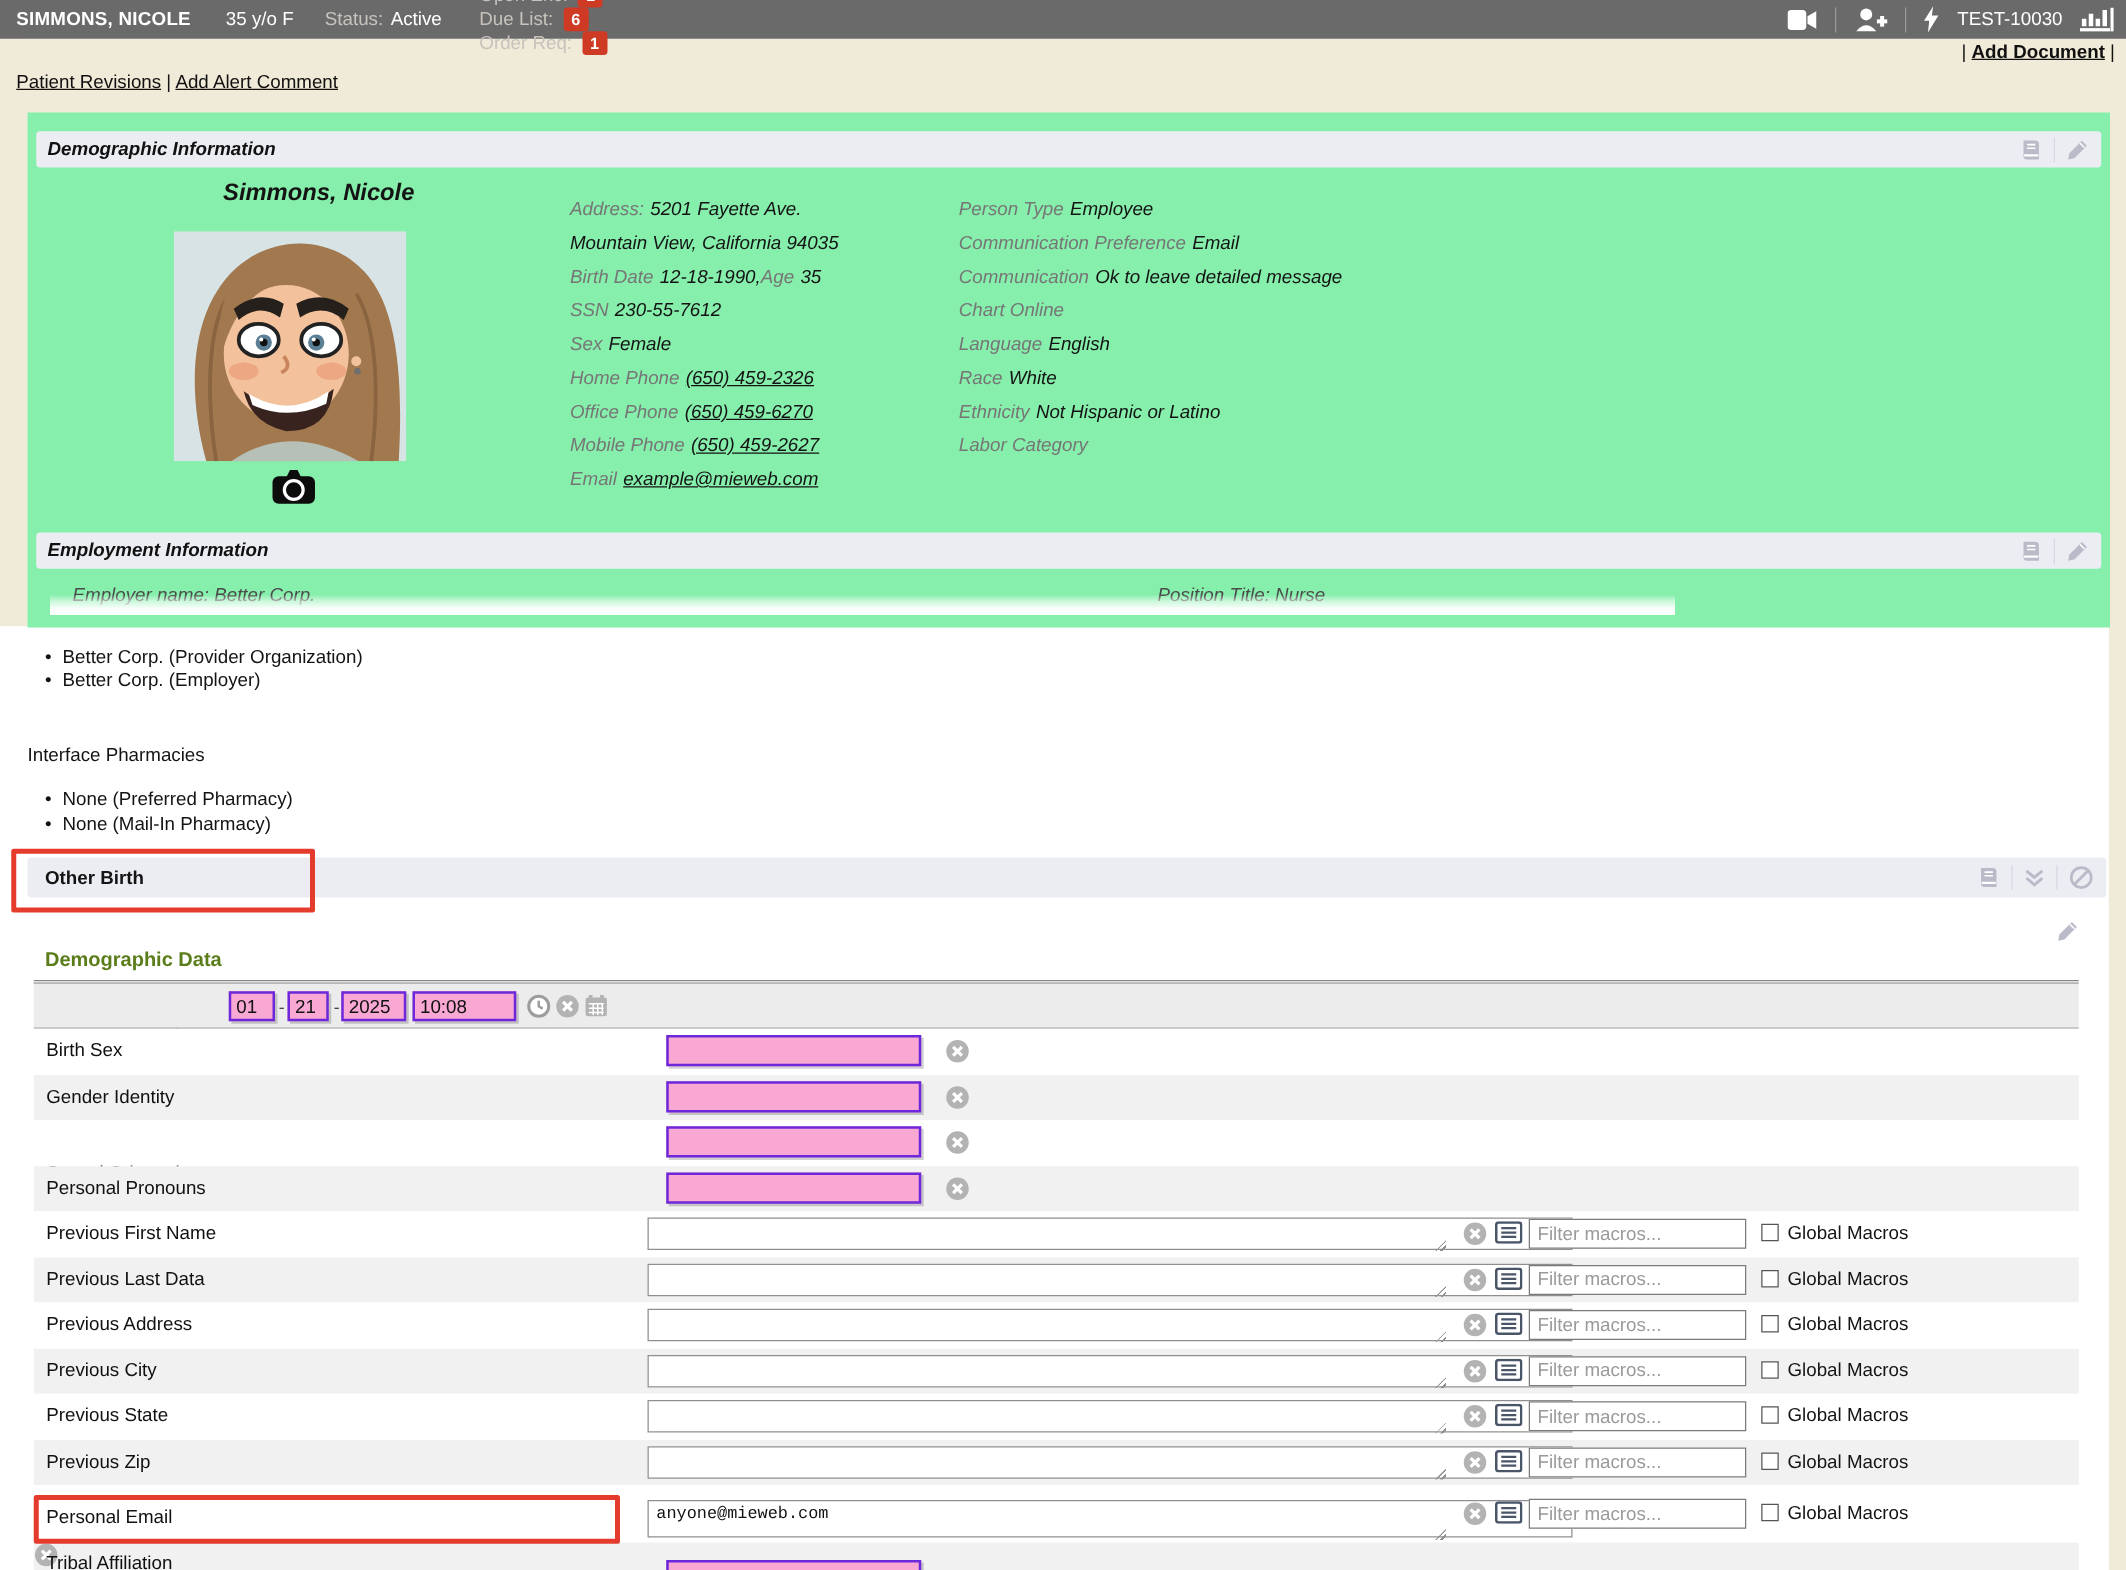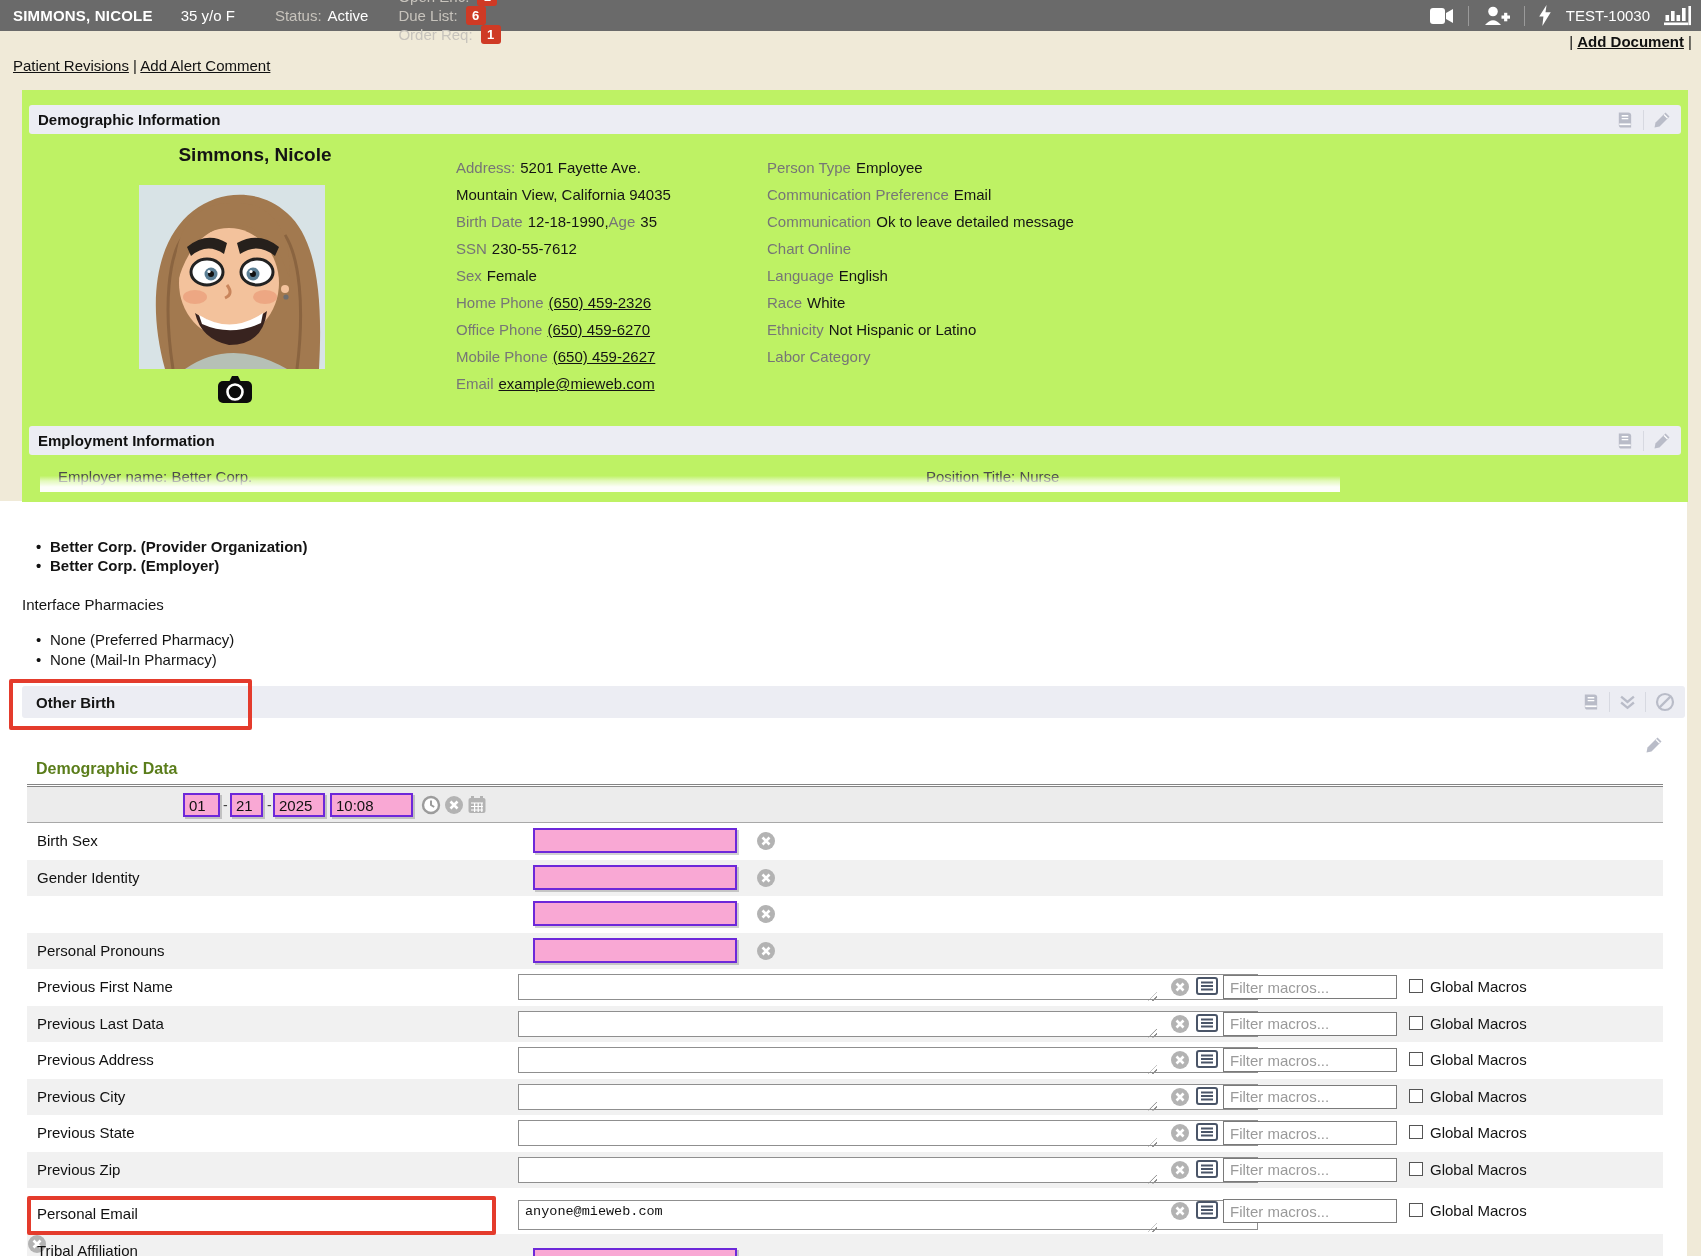--- a/index.html
+++ b/index.html
@@ -18,40 +18,40 @@
 
   
   .topbar {
     position:absolute; left:0; top:0; width:1701px; height:31px;
     background:#6a6a6a; display:flex; align-items:center;
     color:#fff; font-size:15px;
   }
   .topbar .pname { font-weight:bold; margin-left:13px; letter-spacing:.2px; }
   .topbar .agesex { margin-left:28px; }
   .topbar .muted { color:#c7c3bc; }
-  .topbar .statgrp { margin-left:40px; display:flex; gap:6px; }
+  .topbar .statgrp { margin-left:25px; display:flex; gap:6px; }
   .topbar .cgrp { margin-left:30px; display:flex; align-items:center; gap:8px; }
   .badge {
     display:inline-flex; align-items:center; justify-content:center;
     min-width:20px; height:19px; padding:0 3px;
     background:#cf3a25; color:#fff; font-weight:bold; font-size:13px;
     border-radius:3px;
   }
   .topbar-right { margin-left:auto; display:flex; align-items:center; gap:14px; padding-right:10px; }
   .tbsep { width:1px; height:20px; background:#9a9a9a; }
   .tbicon { display:inline-flex; align-items:center; }
 
   
   .adddoc { position:absolute; top:33px; right:9px; font-size:15px; color:#111; }
   .adddoc a { color:#111; font-weight:bold; }
   .revlinks { position:absolute; top:57px; left:13px; font-size:15px; }
   .revlinks a { color:#111; }
 
   
-  .toppanel { position:absolute; left:22px; top:90px; width:1666px; height:412px; background:#bef264; }
+  .toppanel { position:absolute; left:22px; top:90px; width:1666px; height:412px; background:#86efac;font-style:italic; }
   .secbar {
     position:absolute; left:7px; right:7px; height:29px;
     background:#ecedf3; border-radius:3px;
     display:flex; align-items:center;
   }
   .secbar .sectitle { font-size:15px; font-weight:bold; color:#111; padding-left:9px; }
   .secicons { margin-left:auto; display:flex; align-items:center; gap:9px; padding-right:10px; }
   .secdiv { width:1px; height:20px; background:#d7d9e1; }
   .bar1 { top:15px; }
   .bar2 { top:336px; }
@@ -76,21 +76,21 @@
   .cliprow .cr { position:absolute; left:886px; top:1px; }
   .clipfade {
     position:absolute; left:0; top:0; width:100%; height:100%;
     background:linear-gradient(to bottom, rgba(255,255,255,0) 35%, rgba(255,255,255,.55) 55%, rgba(255,255,255,.96) 80%);
   }
 
   
   .blist { position:absolute; left:36px; list-style:none; font-size:15px; }
   .blist li { line-height:19px; padding-left:14px; position:relative; }
   .blist li::before { content:"•"; position:absolute; left:0; top:0; color:#111; }
-  .orglist { top:537px;font-weight:bold; }
+  .orglist { top:516px; }
   .pharmtitle { position:absolute; left:22px; top:596px; font-size:15px; }
   .pharmlist { top:630px; }
   .pharmlist li { line-height:20px; }
 
   
   .otherbar {
     position:absolute; left:22px; top:686px; width:1663px; height:32px;
     background:#ecedf3; border-radius:3px; display:flex; align-items:center;
   }
   .otherbar .sectitle { font-size:15px; font-weight:bold; padding-left:14px; }

